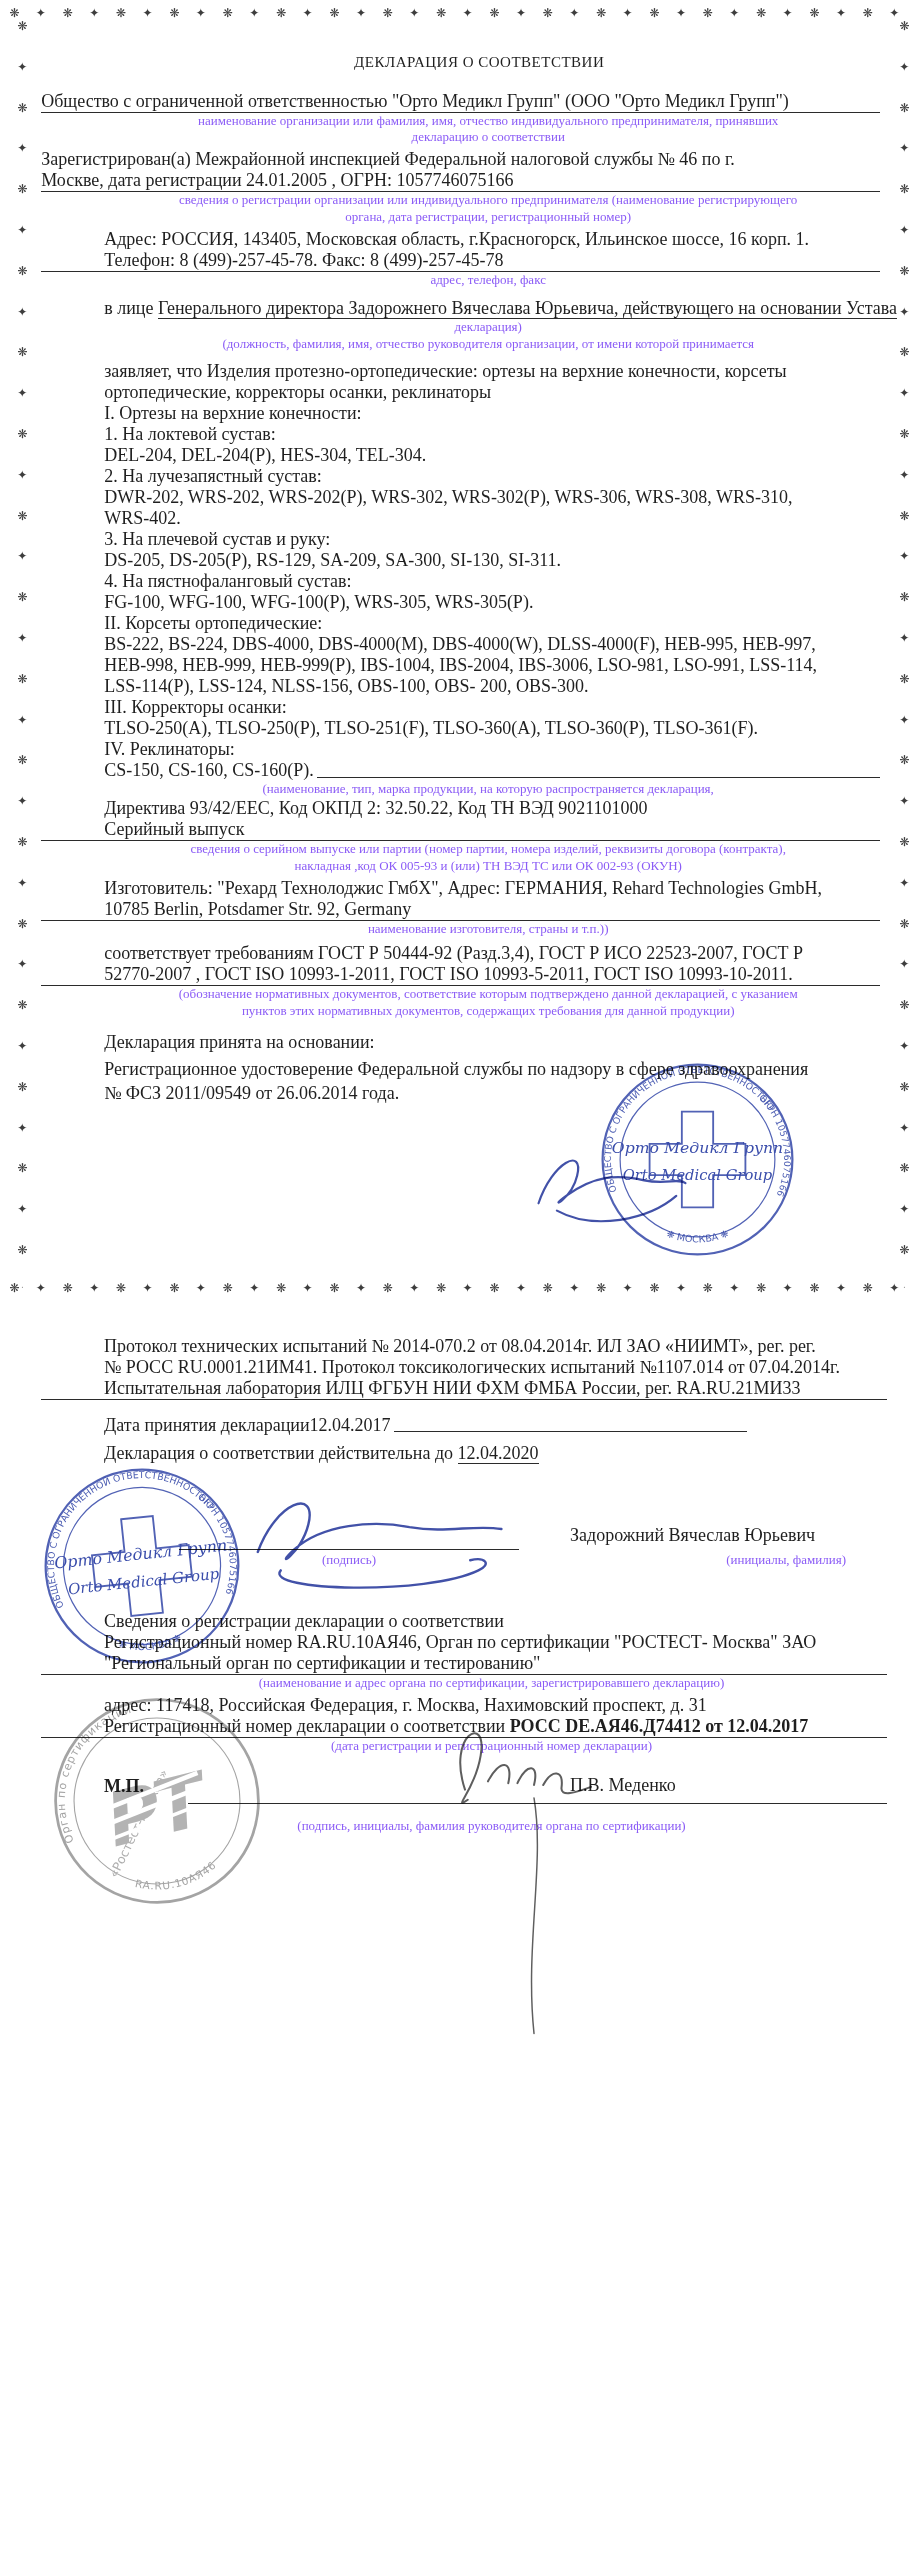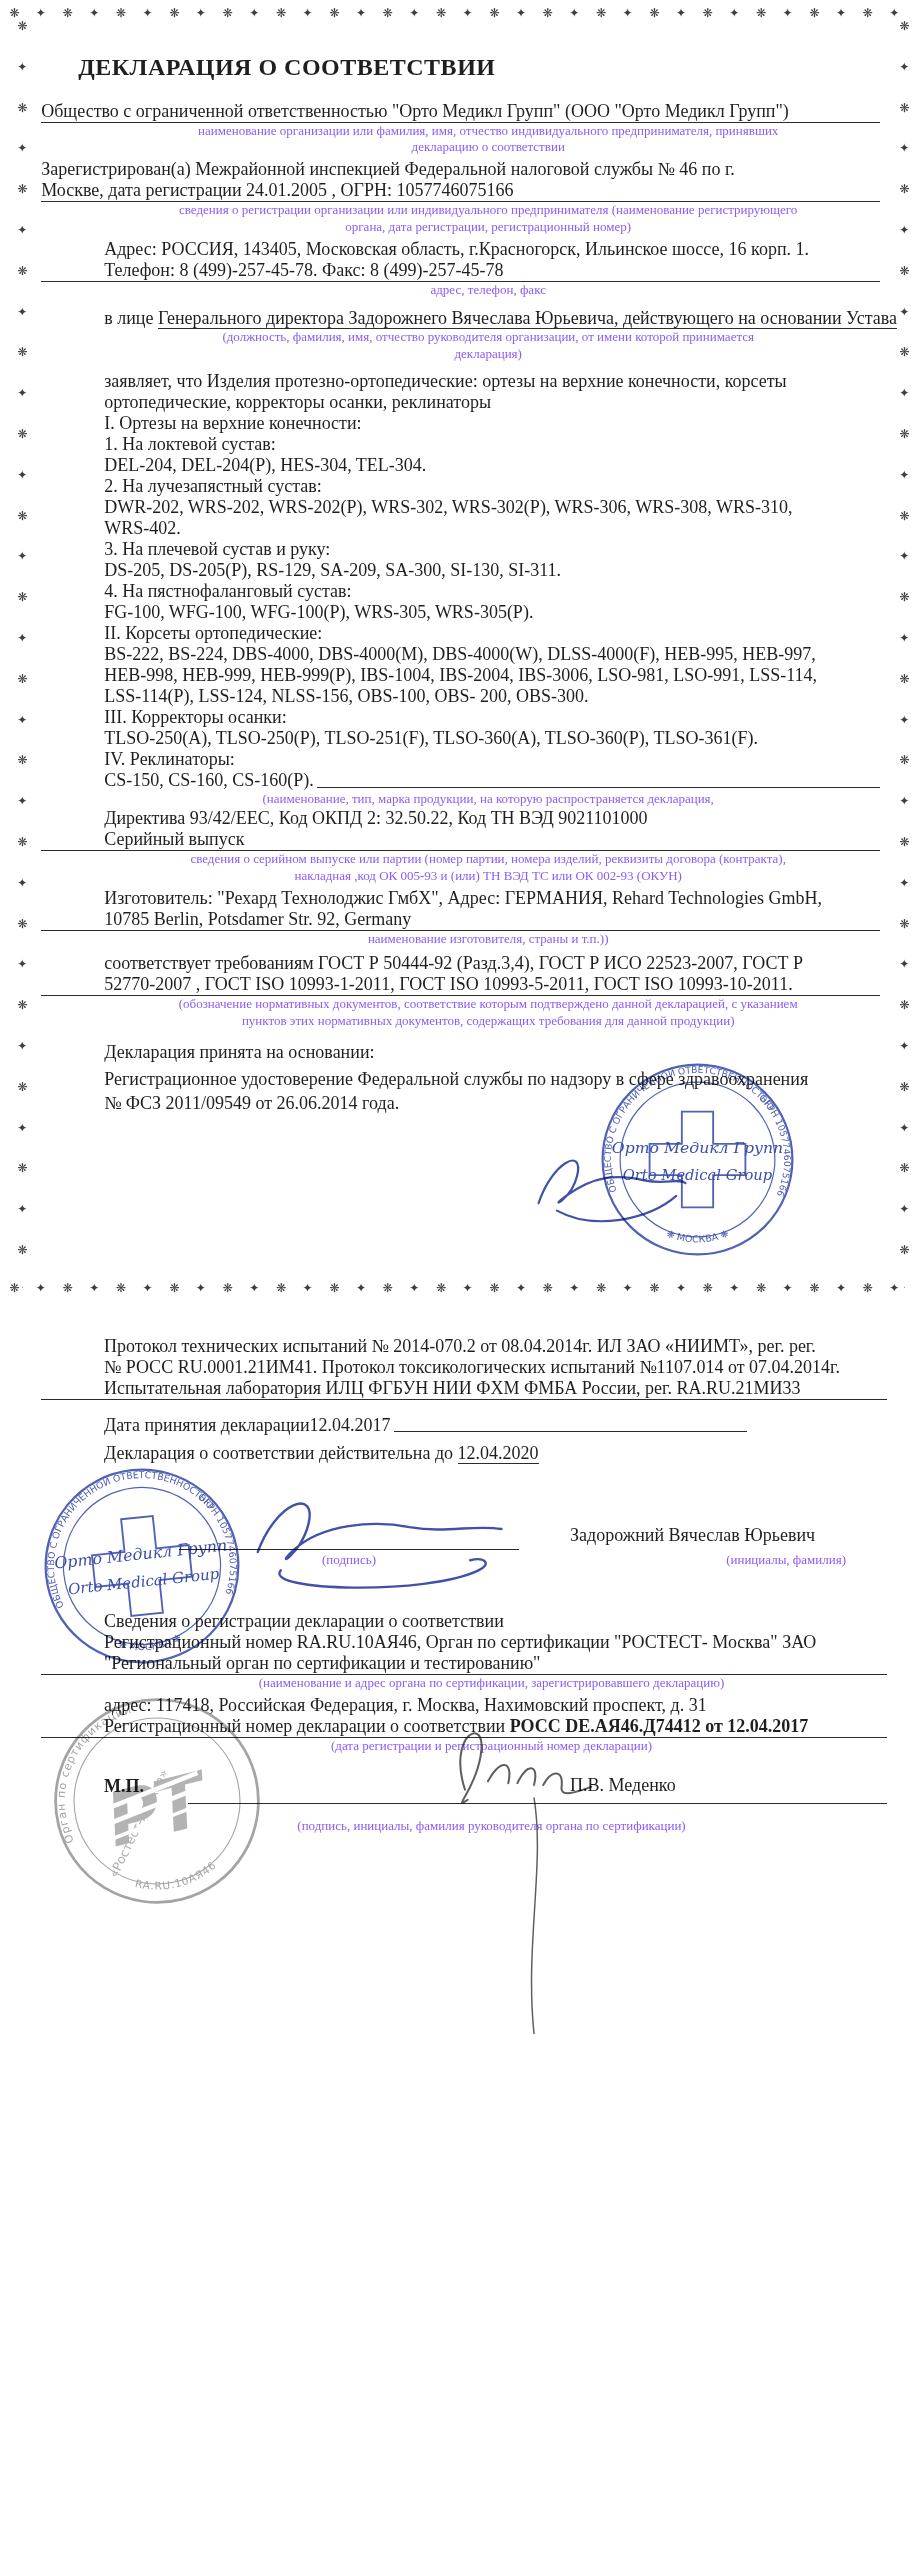--- a/index.html
+++ b/index.html
@@ -8,21 +8,21 @@
   
   .frame{position:absolute;left:9.2px;top:5.5px;width:902px;height:1295px;}
   .b-strip{position:absolute;color:#3d3d3d;font-family:"DejaVu Sans",sans-serif;
            font-size:12px;letter-spacing:6.4px;white-space:nowrap;overflow:hidden;}
   .b-top{left:0;top:0;width:100%;height:20px;}
   .b-bottom{left:0;bottom:0;width:100%;height:20px;}
   .b-left{left:0;top:13px;bottom:13px;width:20px;writing-mode:vertical-rl;text-orientation:upright;}
   .b-right{right:0;top:13px;bottom:13px;width:20px;writing-mode:vertical-rl;text-orientation:upright;}
   
   .content{position:absolute;left:32px;top:48px;width:839px;}
-  .title{text-align:left;font-weight:bold;font-size:24px;letter-spacing:0.5px;
+  .title{text-align:center;font-weight:normal;font-size:15px;letter-spacing:0.5px;
          margin:0 0 20px 37px;}
   .row{font-size:18px;line-height:21px;white-space:nowrap;}
   .indent{padding-left:63px;}
   .note{font-size:13px;line-height:16.6px;text-align:center;color:#8b5cf6;
         padding-left:55px;white-space:nowrap;}
   .ul{border-bottom:1.3px solid #2b2b2b;}
   .u{border-bottom:1.3px solid #2b2b2b;}
   .fillrow{display:flex;}
   .fill{flex:1;border-bottom:1.3px solid #2b2b2b;margin:0 0 3.7px 3.7px;}
   .g4{margin-top:3.7px}.g6{margin-top:5.5px}.g8{margin-top:7.4px}
@@ -56,22 +56,22 @@
       <div class="note">наименование организации или фамилия, имя, отчество индивидуального предпринимателя, принявших</div>
       <div class="note">декларацию о соответствии</div>
       <div class="row g4">Зарегистрирован(а) Межрайонной инспекцией Федеральной налоговой службы № 46 по г.</div>
       <div class="row ul">Москве, дата регистрации 24.01.2005 , ОГРН: 1057746075166</div>
       <div class="note">сведения о регистрации организации или индивидуального предпринимателя (наименование регистрирующего</div>
       <div class="note">органа, дата регистрации, регистрационный номер)</div>
       <div class="row indent g4">Адрес: РОССИЯ, 143405, Московская область, г.Красногорск, Ильинское шоссе, 16 корп. 1.</div>
       <div class="row indent ul">Телефон: 8 (499)-257-45-78. Факс: 8 (499)-257-45-78</div>
       <div class="note">адрес, телефон, факс</div>
       <div class="row indent g10"><span>в лице </span><span class="u">Генерального директора Задорожнего Вячеслава Юрьевича, действующего на основании Устава</span></div>
+      <div class="note">декларация)</div>
       <div class="note">(должность, фамилия, имя, отчество руководителя организации, от имени которой принимается</div>
-      <div class="note">декларация)</div>
       <div class="row indent g10">заявляет, что Изделия протезно-ортопедические: ортезы на верхние конечности, корсеты</div>
       <div class="row indent">ортопедические, корректоры осанки, реклинаторы</div>
       <div class="row indent">I. Ортезы на верхние конечности:</div>
       <div class="row indent">1. На локтевой сустав:</div>
       <div class="row indent">DEL-204, DEL-204(P), HES-304, TEL-304.</div>
       <div class="row indent">2. На лучезапястный сустав:</div>
       <div class="row indent">DWR-202, WRS-202, WRS-202(P), WRS-302, WRS-302(P), WRS-306, WRS-308, WRS-310,</div>
       <div class="row indent">WRS-402.</div>
       <div class="row indent">3. На плечевой сустав и руку:</div>
       <div class="row indent">DS-205, DS-205(P), RS-129, SA-209, SA-300, SI-130, SI-311.</div>

